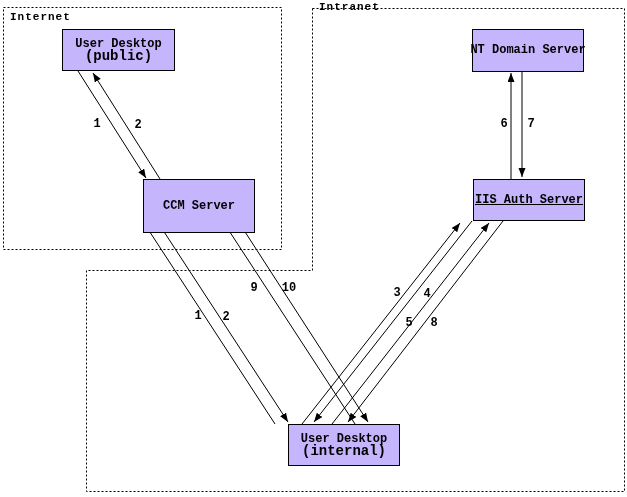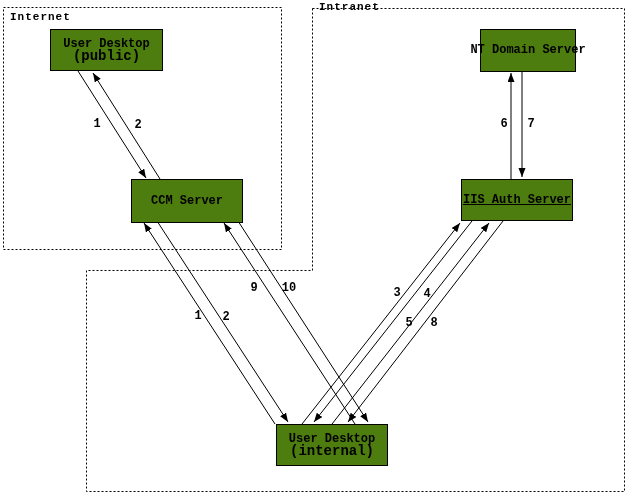--- a/index.html
+++ b/index.html
@@ -16,28 +16,29 @@
     font-size:11px;font-weight:bold;color:#000;
     letter-spacing:1px;
     white-space:pre;
   }
   #lbl-internet{left:10px;top:11px;}
   #lbl-intranet{left:319px;top:1px;}
   .node{
     position:absolute;
     box-sizing:border-box;
     border:1px solid #000;
-    background:#4d7c0f;
+    background:#c4b5fd;
     display:flex;flex-direction:column;
     align-items:center;justify-content:center;
     z-index:2;
+    margin-left:12px;
   }
   #node-user-desktop-public{left:50px;top:29px;width:113px;height:42px;}
-  #node-nt-domain-server{left:480px;top:29px;width:96px;height:43px;}
-  #node-ccm-server{left:131px;top:179px;width:112px;height:44px;justify-content:center;}
+  #node-nt-domain-server{left:460px;top:29px;width:112px;height:43px;}
+  #node-ccm-server{left:131px;top:179px;width:112px;height:54px;justify-content:center;}
   #node-iis-auth-server{left:461px;top:179px;width:112px;height:42px;text-decoration:underline;}
   #node-user-desktop-internal{left:276px;top:424px;width:112px;height:42px;}
   .node-label{
     font-size:12px;font-weight:bold;color:#000;white-space:pre;line-height:13px;
   }
   .node-sublabel{
     font-size:14px;font-weight:bold;color:#000;white-space:pre;line-height:11px;
   }
   .node-sublabel:empty{display:none;}
 </style>

